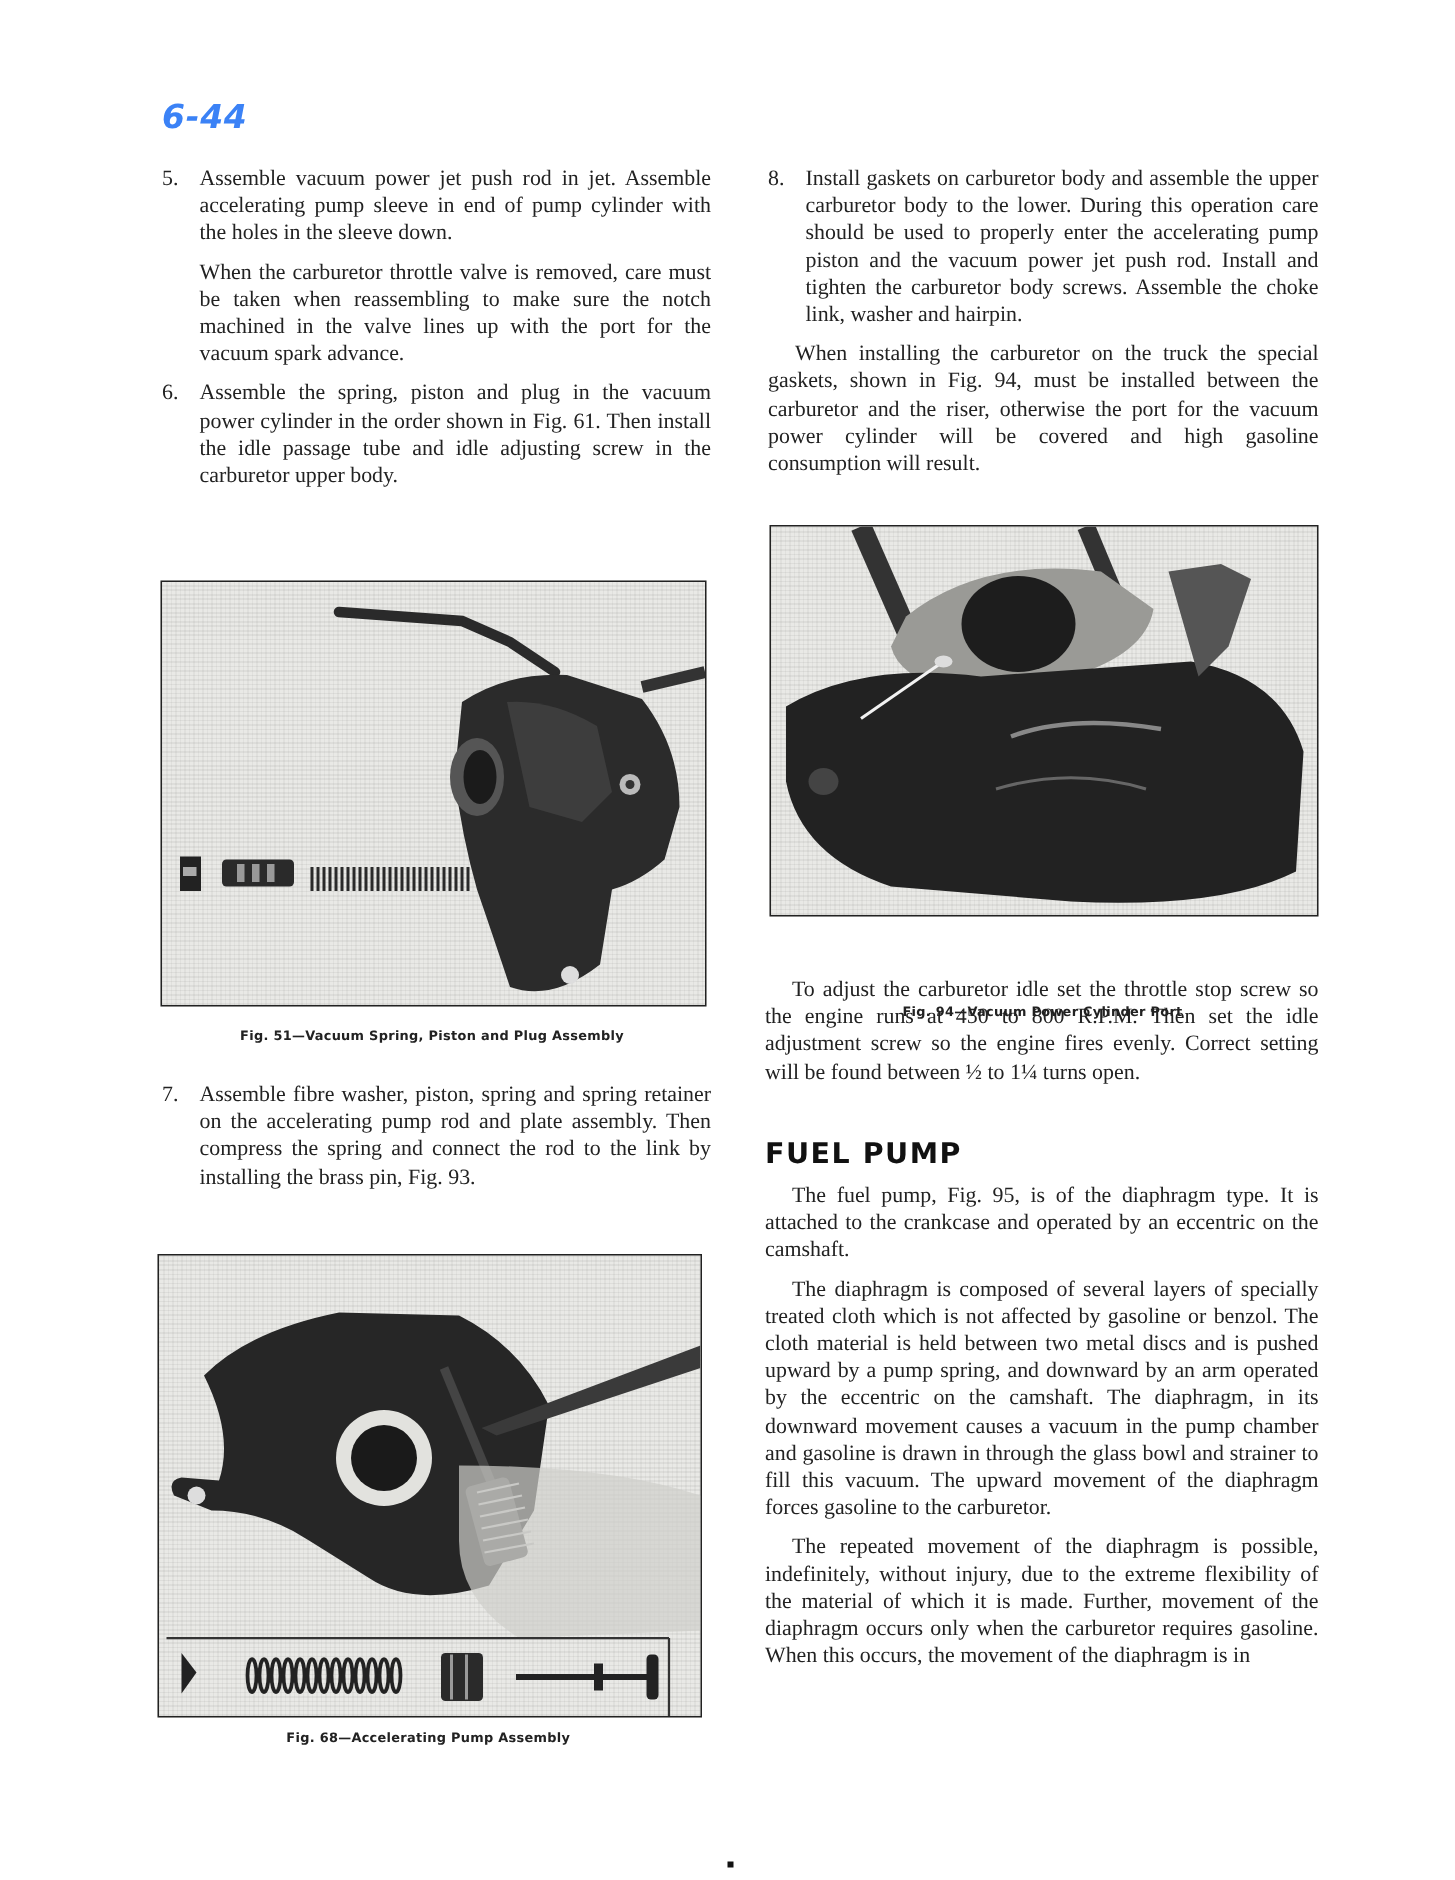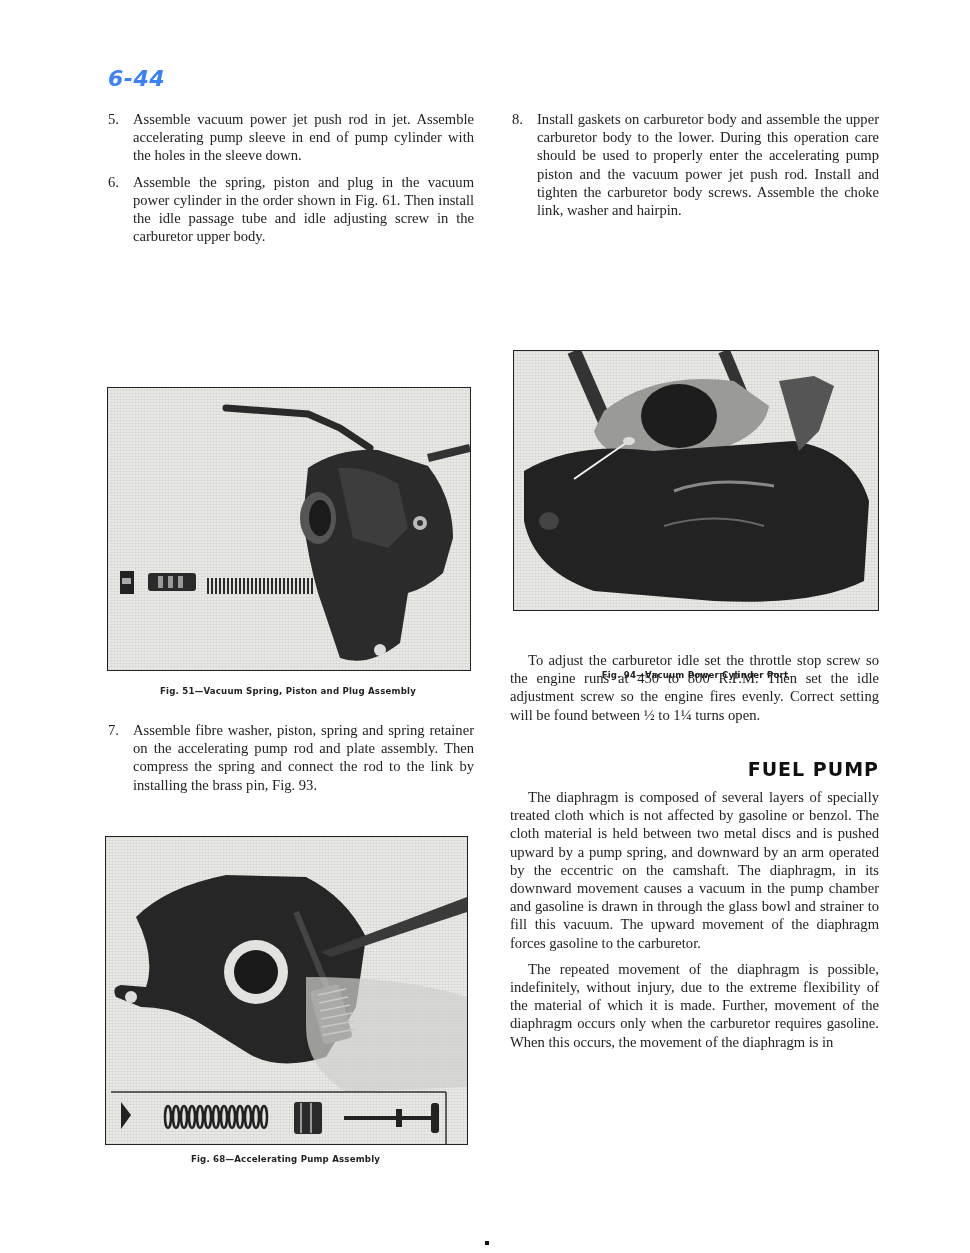--- a/index.html
+++ b/index.html
@@ -11,39 +11,40 @@
   .col { position: absolute; font-size: 14.6px; line-height: 18.2px; text-align: justify; color: #222; }
   .col p { margin: 0 0 8px 0; }
   .item { display: flex; margin: 0 0 8px 0; }
   .item .num { width: 25px; flex: none; }
   .item .txt { flex: 1; text-align: justify; }
   .indent-p { padding-left: 25px; }
   .para { text-indent: 18px; }
   .caption { position: absolute; font-family: "DejaVu Sans", sans-serif; font-weight: bold;
              font-size: 8.6px; letter-spacing: 0.2px; text-align: center; color: #222; }
   .heading { position: absolute; font-family: "DejaVu Sans", sans-serif; font-weight: bold;
-             font-size: 19px; letter-spacing: 1px; text-align: right; color: #111; }
+             font-size: 19px; letter-spacing: 1px; text-align: left; color: #111; }
   .figure { position: absolute; border: 1.5px solid #222; overflow: hidden;
             background:
               repeating-linear-gradient(0deg, rgba(0,0,0,0.05) 0 1px, transparent 1px 3px),
               repeating-linear-gradient(90deg, rgba(0,0,0,0.04) 0 1px, transparent 1px 3px),
               #e9e9e6; }
   .figure svg { width: 100%; height: 100%; display: block; }
   .dot { left: 485px; top: 1241px; width: 4px; height: 4px; background: #111; }
 </style>
 </head>
 <body>
 
 <div class="abs page-num">6-44</div>
 
 <div class="col" style="left:108px; top:110px; width:366px;">
   <div class="item">
     <span class="num">5.</span>
     <span class="txt">Assemble vacuum power jet push rod in jet. Assemble accelerating pump sleeve in end of pump cylinder with the holes in the sleeve down.</span>
   </div>
+  <p class="indent-p">When the carburetor throttle valve is removed, care must be taken when reassembling to make sure the notch machined in the valve lines up with the port for the vacuum spark advance.</p>
   <div class="item">
     <span class="num">6.</span>
     <span class="txt">Assemble the spring, piston and plug in the vacuum power cylinder in the order shown in Fig. 61. Then install the idle passage tube and idle adjusting screw in the carburetor upper body.</span>
   </div>
 </div>
 
 <div class="figure" style="left:107px; top:387px; width:362px; height:282px;">
   <svg viewBox="0 0 362 282" preserveAspectRatio="none">
 
     <path d="M118 20 L200 26 L232 40 L262 60" stroke="#2a2a2a" stroke-width="7" fill="none" stroke-linecap="round"></path>
@@ -150,20 +151,21 @@
     <rect x="325" y="266" width="8" height="30" rx="3" fill="#222"></rect>
   </svg>
 </div>
 <div class="caption" style="left:105px; top:1154px; width:361px;">Fig. 68—Accelerating Pump Assembly</div>
 
 <div class="col" style="left:512px; top:110px; width:367px;">
   <div class="item">
     <span class="num">8.</span>
     <span class="txt">Install gaskets on carburetor body and assemble the upper carburetor body to the lower. During this operation care should be used to properly enter the accelerating pump piston and the vacuum power jet push rod. Install and tighten the carburetor body screws. Assemble the choke link, washer and hairpin.</span>
   </div>
+  <p class="para">When installing the carburetor on the truck the special gaskets, shown in Fig. 94, must be installed between the carburetor and the riser, otherwise the port for the vacuum power cylinder will be covered and high gasoline consumption will result.</p>
 </div>
 
 <div class="figure" style="left:513px; top:350px; width:364px; height:259px;">
   <svg viewBox="0 0 364 259" preserveAspectRatio="none">
     <line x1="60" y1="0" x2="95" y2="80" stroke="#333" stroke-width="14"></line>
     <line x1="210" y1="0" x2="235" y2="60" stroke="#333" stroke-width="12"></line>
     <path d="M90 60 Q140 20 220 30 L255 55 Q250 85 200 100 L120 110 Q85 100 80 80 Z" fill="#9a9a96"></path>
     <ellipse cx="165" cy="65" rx="38" ry="32" fill="#1d1d1d"></ellipse>
     <path d="M10 120 Q60 90 140 100 L280 90 Q340 100 355 150 L350 230 Q300 255 200 250 L80 240 Q20 220 10 170 Z" fill="#222"></path>
     <path d="M160 140 Q200 125 260 135" stroke="#888" stroke-width="3" fill="none"></path>
@@ -176,17 +178,18 @@
 </div>
 <div class="caption" style="left:513px; top:622px; width:364px;margin-top:48px;">Fig. 94—Vacuum Power Cylinder Port</div>
 
 <div class="col" style="left:510px; top:651px; width:369px;">
   <p class="para">To adjust the carburetor idle set the throttle stop screw so the engine runs at 450 to 800 R.P.M. Then set the idle adjustment screw so the engine fires evenly. Correct setting will be found between ½ to 1¼ turns open.</p>
 </div>
 
 <div class="heading" style="left:510px; top:758px; width:369px;">FUEL PUMP</div>
 
 <div class="col" style="left:510px; top:788px; width:369px;">
+  <p class="para">The fuel pump, Fig. 95, is of the diaphragm type. It is attached to the crankcase and operated by an eccentric on the camshaft.</p>
   <p class="para">The diaphragm is composed of several layers of specially treated cloth which is not affected by gasoline or benzol. The cloth material is held between two metal discs and is pushed upward by a pump spring, and downward by an arm operated by the eccentric on the camshaft. The diaphragm, in its downward movement causes a vacuum in the pump chamber and gasoline is drawn in through the glass bowl and strainer to fill this vacuum. The upward movement of the diaphragm forces gasoline to the carburetor.</p>
   <p class="para">The repeated movement of the diaphragm is possible, indefinitely, without injury, due to the extreme flexibility of the material of which it is made. Further, movement of the diaphragm occurs only when the carburetor requires gasoline. When this occurs, the movement of the diaphragm is in</p>
 </div>
 
 <div class="abs dot"></div>
 
 </body></html>

